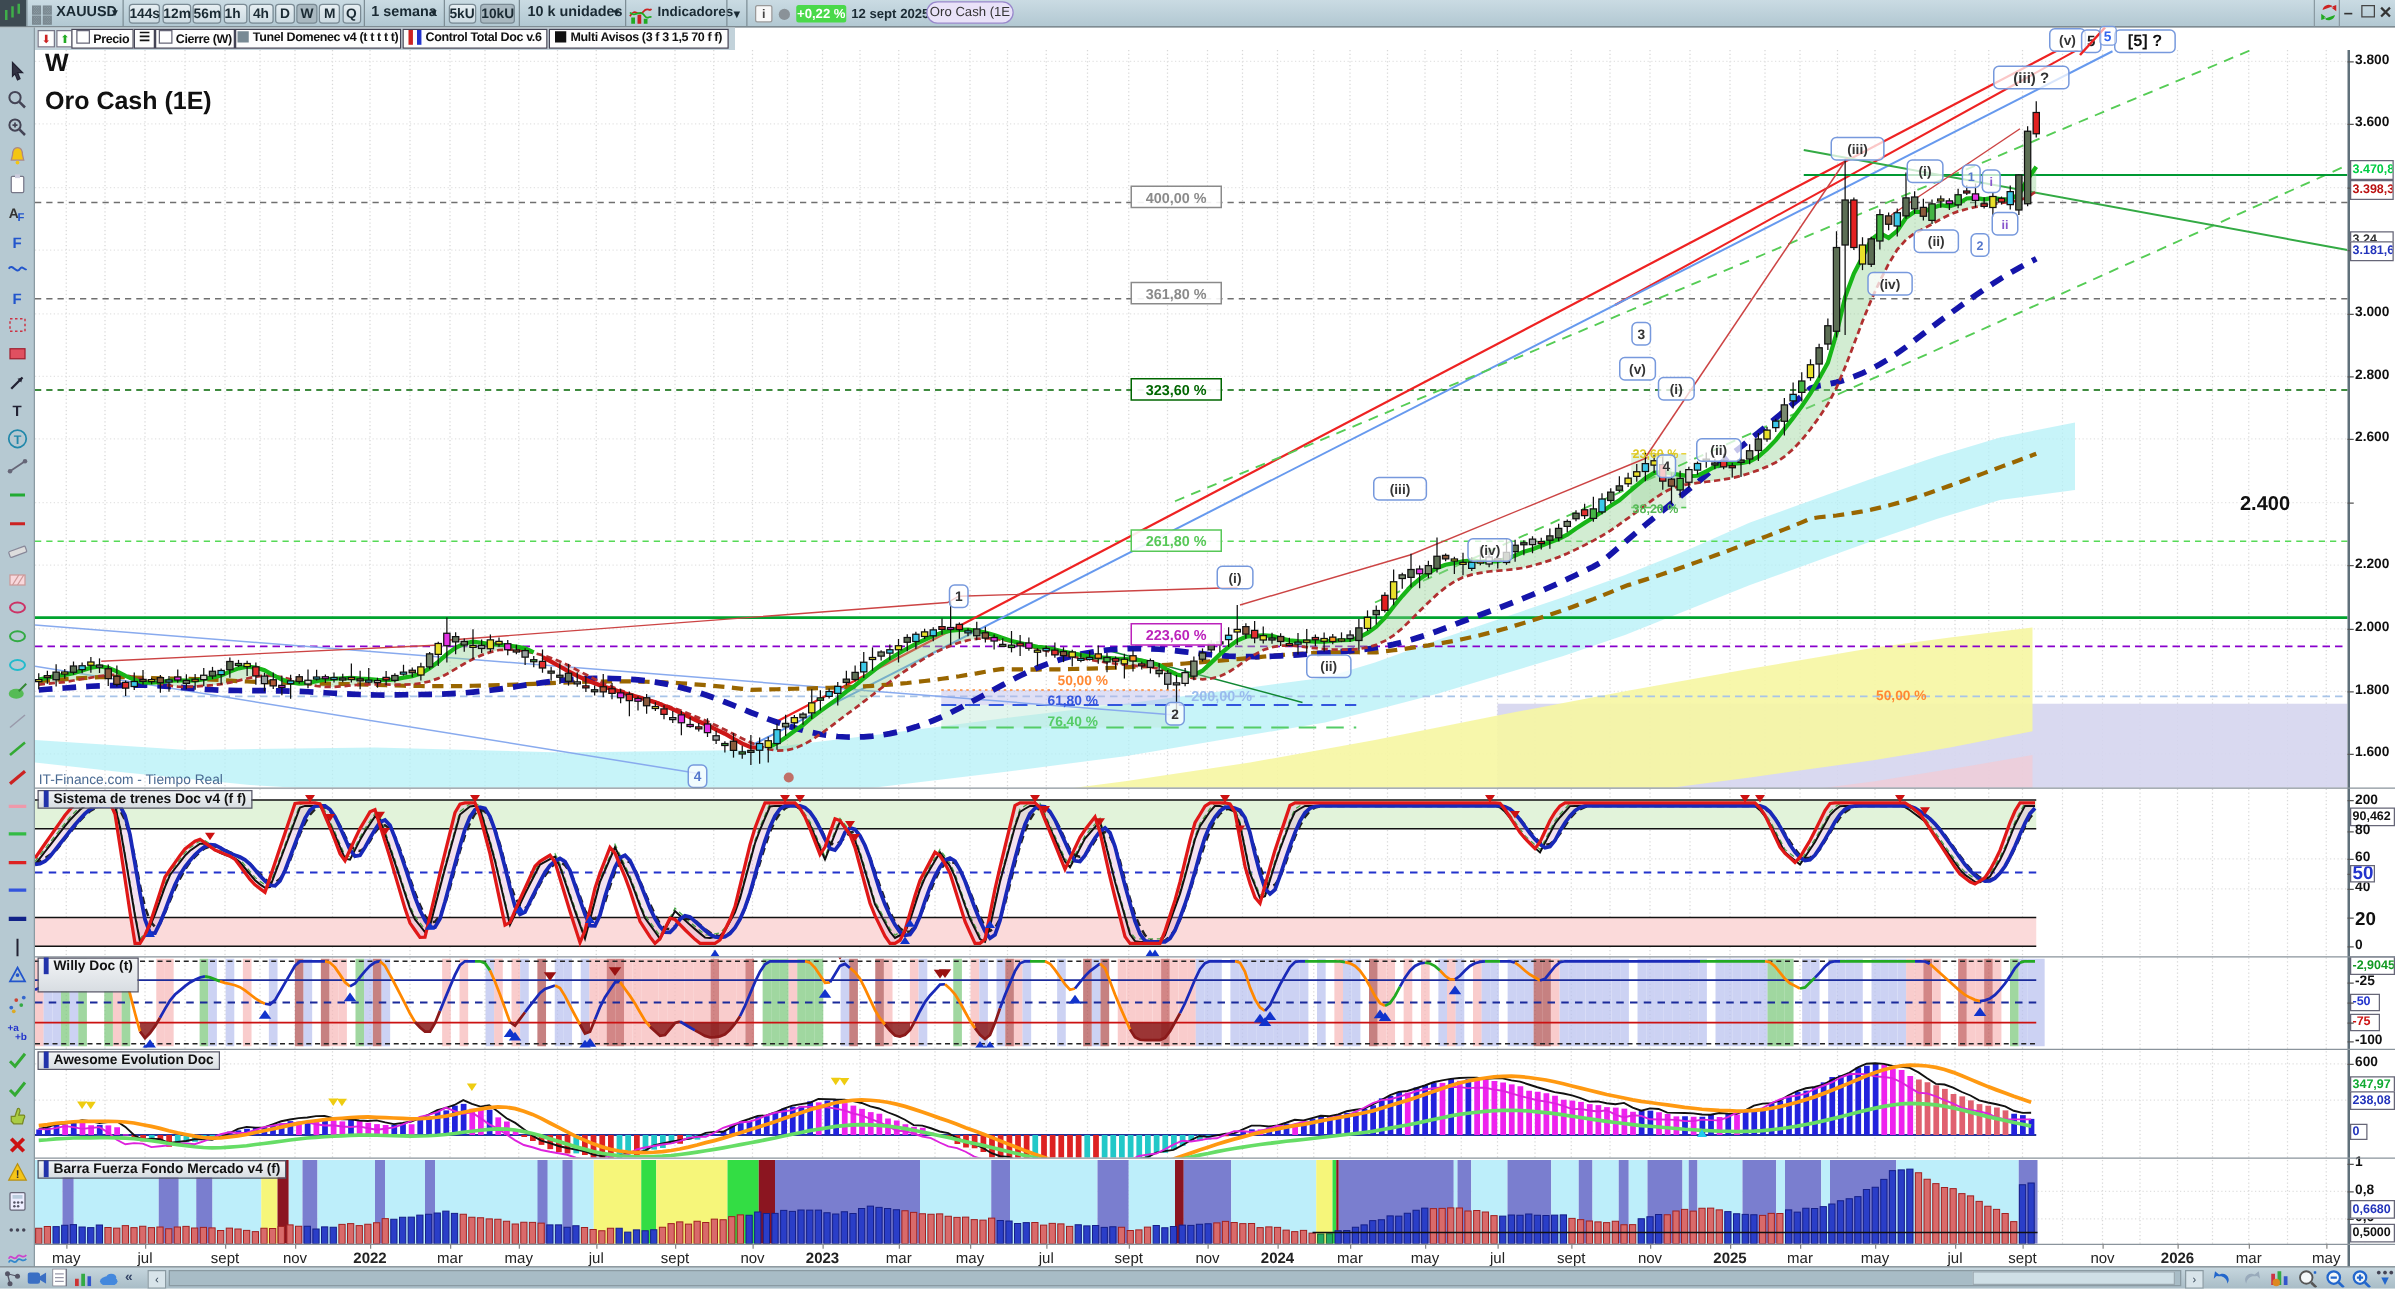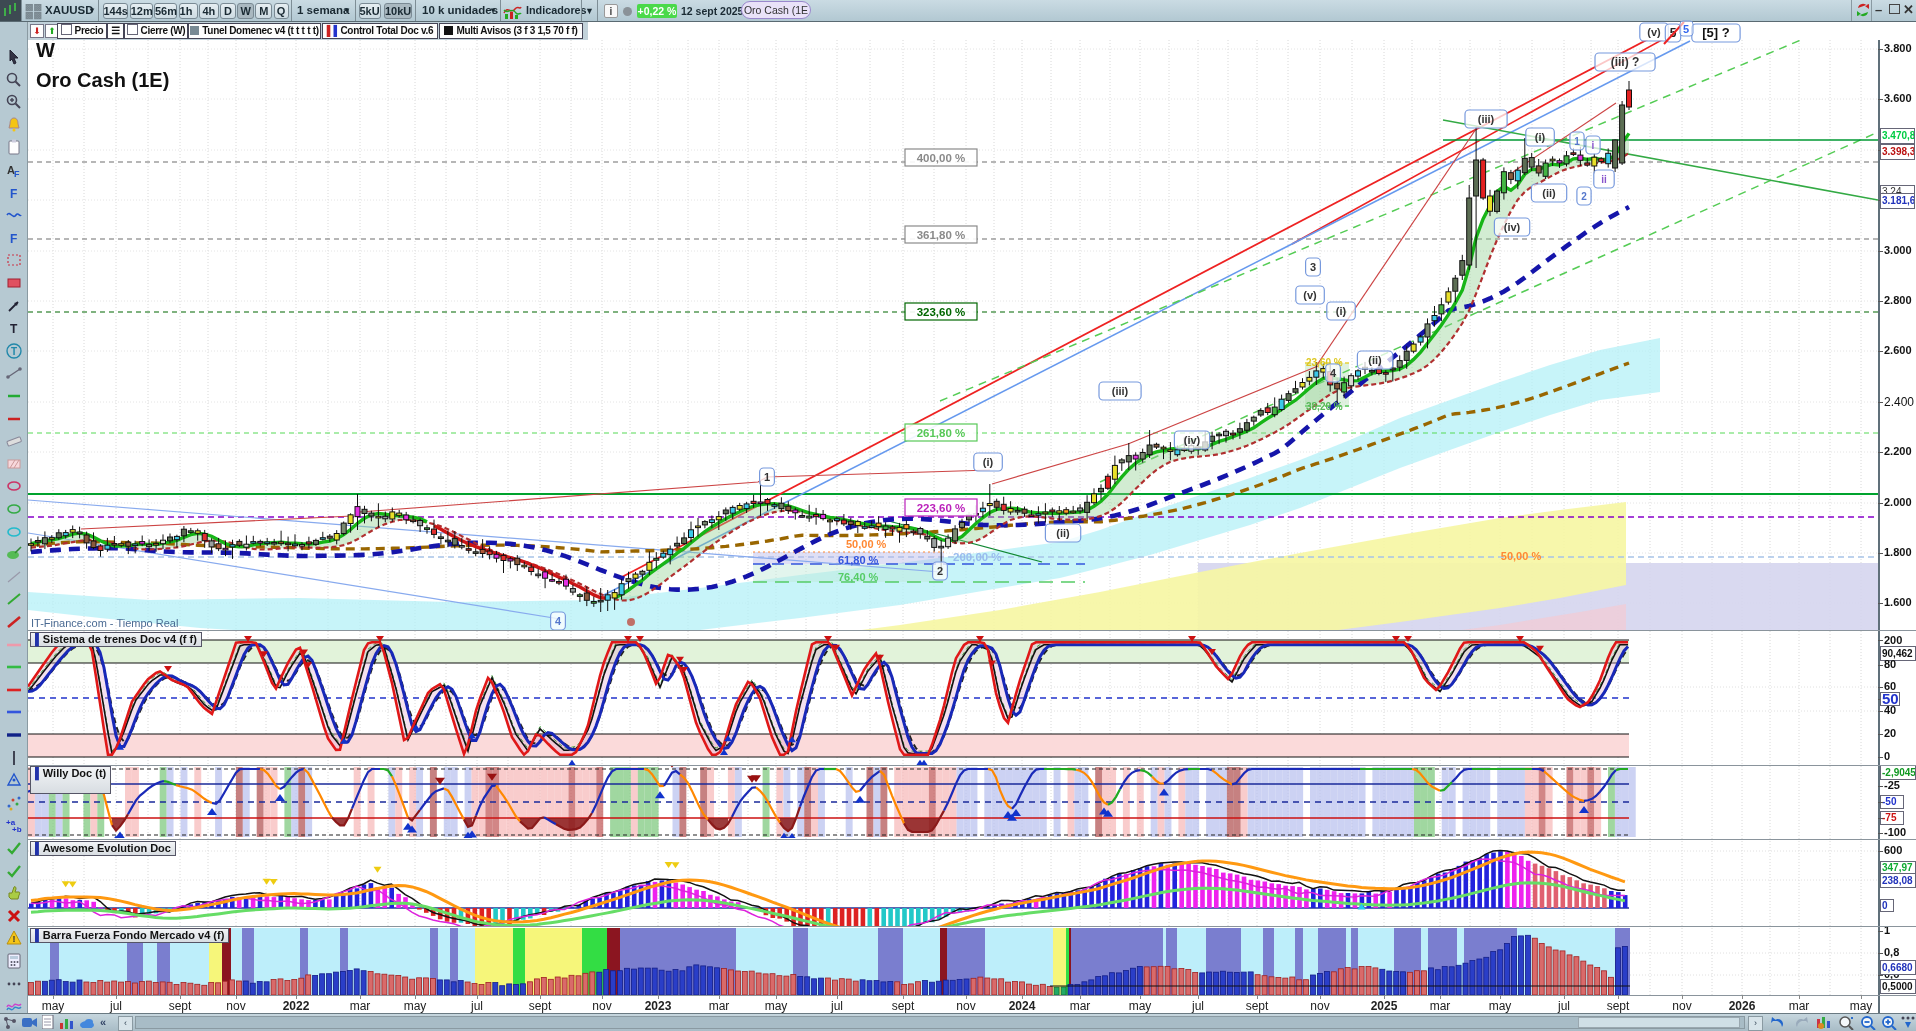--- a/index.html
+++ b/index.html
@@ -1855,50 +1855,50 @@
 <div style="position:absolute;left:1884px;top:42px;font-size:11px;font-weight:bold;color:#111">3.800</div>
 <div style="position:absolute;left:1878px;top:49px;width:5px;height:1px;background:#555"></div>
 <div style="position:absolute;left:1884px;top:92px;font-size:11px;font-weight:bold;color:#111">3.600</div>
 <div style="position:absolute;left:1878px;top:99px;width:5px;height:1px;background:#555"></div>
 <div style="position:absolute;left:1884px;top:244px;font-size:11px;font-weight:bold;color:#111">3.000</div>
 <div style="position:absolute;left:1878px;top:251px;width:5px;height:1px;background:#555"></div>
 <div style="position:absolute;left:1884px;top:294px;font-size:11px;font-weight:bold;color:#111">2.800</div>
 <div style="position:absolute;left:1878px;top:301px;width:5px;height:1px;background:#555"></div>
 <div style="position:absolute;left:1884px;top:344px;font-size:11px;font-weight:bold;color:#111">2.600</div>
 <div style="position:absolute;left:1878px;top:351px;width:5px;height:1px;background:#555"></div>
-<div style="position:absolute;left:1884px;top:395px;font-size:12px;font-weight:normal;color:#111">2.400</div>
+<div style="position:absolute;left:1792px;top:395px;font-size:16px;font-weight:bold;color:#111">2.400</div>
 <div style="position:absolute;left:1878px;top:402px;width:5px;height:1px;background:#555"></div>
 <div style="position:absolute;left:1884px;top:445px;font-size:11px;font-weight:bold;color:#111">2.200</div>
 <div style="position:absolute;left:1878px;top:452px;width:5px;height:1px;background:#555"></div>
 <div style="position:absolute;left:1884px;top:496px;font-size:11px;font-weight:bold;color:#111">2.000</div>
 <div style="position:absolute;left:1878px;top:503px;width:5px;height:1px;background:#555"></div>
 <div style="position:absolute;left:1884px;top:546px;font-size:11px;font-weight:bold;color:#111">1.800</div>
 <div style="position:absolute;left:1878px;top:553px;width:5px;height:1px;background:#555"></div>
 <div style="position:absolute;left:1884px;top:596px;font-size:11px;font-weight:bold;color:#111">1.600</div>
 <div style="position:absolute;left:1878px;top:603px;width:5px;height:1px;background:#555"></div>
 <div style="position:absolute;left:1878px;top:150px;width:5px;height:1px;background:#555"></div>
 <div style="position:absolute;left:1878px;top:200px;width:5px;height:1px;background:#555"></div>
 <div style="position:absolute;left:1880px;top:128px;width:35px;height:16px;background:#fff;border:1px solid #667;box-sizing:border-box;font-size:10px;font-weight:bold;color:#00cc44;line-height:14px;padding-left:1px;overflow:hidden">3.470,8</div>
 <div style="position:absolute;left:1880px;top:144px;width:35px;height:16px;background:#fff;border:1px solid #667;box-sizing:border-box;font-size:10px;font-weight:bold;color:#bb1111;line-height:14px;padding-left:1px;overflow:hidden">3.398,3</div>
-<div style="position:absolute;left:1880px;top:185px;width:35px;height:14px;background:#fff;border:1px solid #667;box-sizing:border-box;font-size:10px;font-weight:normal;color:#333;line-height:12px;padding-left:1px;overflow:hidden">3.24</div>
+<div style="position:absolute;left:1880px;top:185px;width:35px;height:14px;background:#fff;border:1px solid #667;box-sizing:border-box;font-size:10px;font-weight:bold;color:#333;line-height:12px;padding-left:1px;overflow:hidden">3.24</div>
 <div style="position:absolute;left:1880px;top:193px;width:35px;height:16px;background:#fff;border:1px solid #667;box-sizing:border-box;font-size:10px;font-weight:bold;color:#2233bb;line-height:14px;padding-left:1px;overflow:hidden">3.181,6</div>
 <div style="position:absolute;left:1884px;top:634px;font-size:11px;font-weight:bold;color:#111">200</div>
 <div style="position:absolute;left:1884px;top:646px;font-size:11px;font-weight:bold;color:#111"></div>
 <div style="position:absolute;left:1878px;top:640px;width:5px;height:1px;background:#555"></div>
 <div style="position:absolute;left:1878px;top:665px;width:5px;height:1px;background:#555"></div>
 <div style="position:absolute;left:1878px;top:687px;width:5px;height:1px;background:#555"></div>
 <div style="position:absolute;left:1878px;top:699px;width:5px;height:1px;background:#555"></div>
 <div style="position:absolute;left:1878px;top:711px;width:5px;height:1px;background:#555"></div>
 <div style="position:absolute;left:1878px;top:734px;width:5px;height:1px;background:#555"></div>
 <div style="position:absolute;left:1878px;top:757px;width:5px;height:1px;background:#555"></div>
 <div style="position:absolute;left:1880px;top:646px;width:36px;height:15px;background:#fff;border:1px solid #667;box-sizing:border-box;font-size:10px;font-weight:bold;color:#111;line-height:13px;padding-left:1px;overflow:hidden">90,462</div>
 <div style="position:absolute;left:1884px;top:658px;font-size:11px;font-weight:bold;color:#111">80</div>
 <div style="position:absolute;left:1884px;top:680px;font-size:11px;font-weight:bold;color:#111">60</div>
 <div style="position:absolute;left:1884px;top:704px;font-size:11px;font-weight:bold;color:#111">40</div>
-<div style="position:absolute;left:1884px;top:727px;font-size:11px;font-weight:bold;color:#111">20</div>
+<div style="position:absolute;left:1884px;top:727px;font-size:15px;font-weight:bold;color:#111">20</div>
 <div style="position:absolute;left:1884px;top:750px;font-size:11px;font-weight:bold;color:#111">0</div>
 <div style="position:absolute;left:1880px;top:692px;width:20px;height:14px;background:#fff;border:1px solid #667;box-sizing:border-box;font-size:15px;font-weight:bold;color:#2233cc;line-height:12px;padding-left:1px;overflow:hidden">50</div>
 <div style="position:absolute;left:1880px;top:765px;width:36px;height:15px;background:#fff;border:1px solid #667;box-sizing:border-box;font-size:10px;font-weight:bold;color:#119922;line-height:13px;padding-left:1px;overflow:hidden">-2,9045</div>
 <div style="position:absolute;left:1884px;top:779px;font-size:11px;font-weight:bold;color:#111">-25</div>
 <div style="position:absolute;left:1884px;top:826px;font-size:11px;font-weight:bold;color:#111">-100</div>
 <div style="position:absolute;left:1880px;top:795px;width:24px;height:14px;background:#fff;border:1px solid #667;box-sizing:border-box;font-size:10px;font-weight:bold;color:#2233cc;line-height:12px;padding-left:1px;overflow:hidden">-50</div>
 <div style="position:absolute;left:1880px;top:811px;width:24px;height:14px;background:#fff;border:1px solid #667;box-sizing:border-box;font-size:10px;font-weight:bold;color:#cc1111;line-height:12px;padding-left:1px;overflow:hidden">-75</div>
 <div style="position:absolute;left:1878px;top:786px;width:5px;height:1px;background:#555"></div>
 <div style="position:absolute;left:1878px;top:802px;width:5px;height:1px;background:#555"></div>
 <div style="position:absolute;left:1878px;top:818px;width:5px;height:1px;background:#555"></div>

